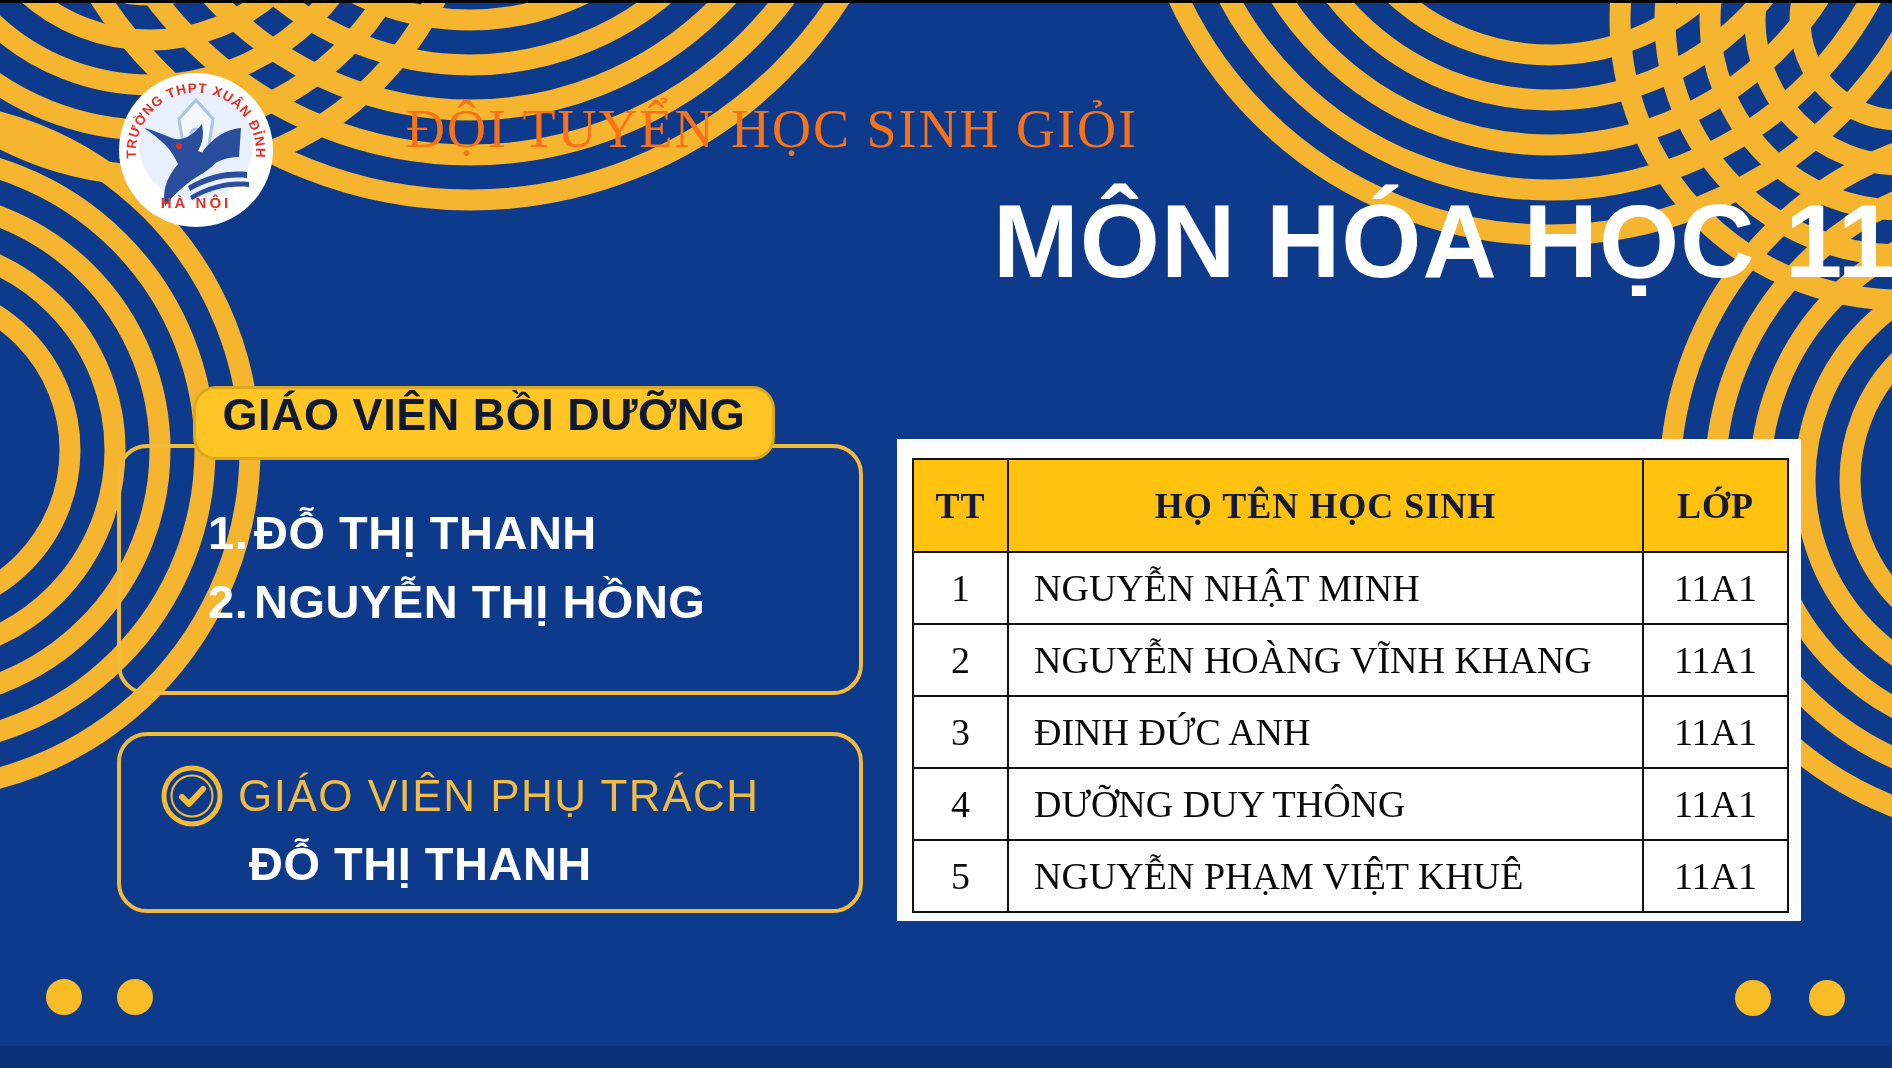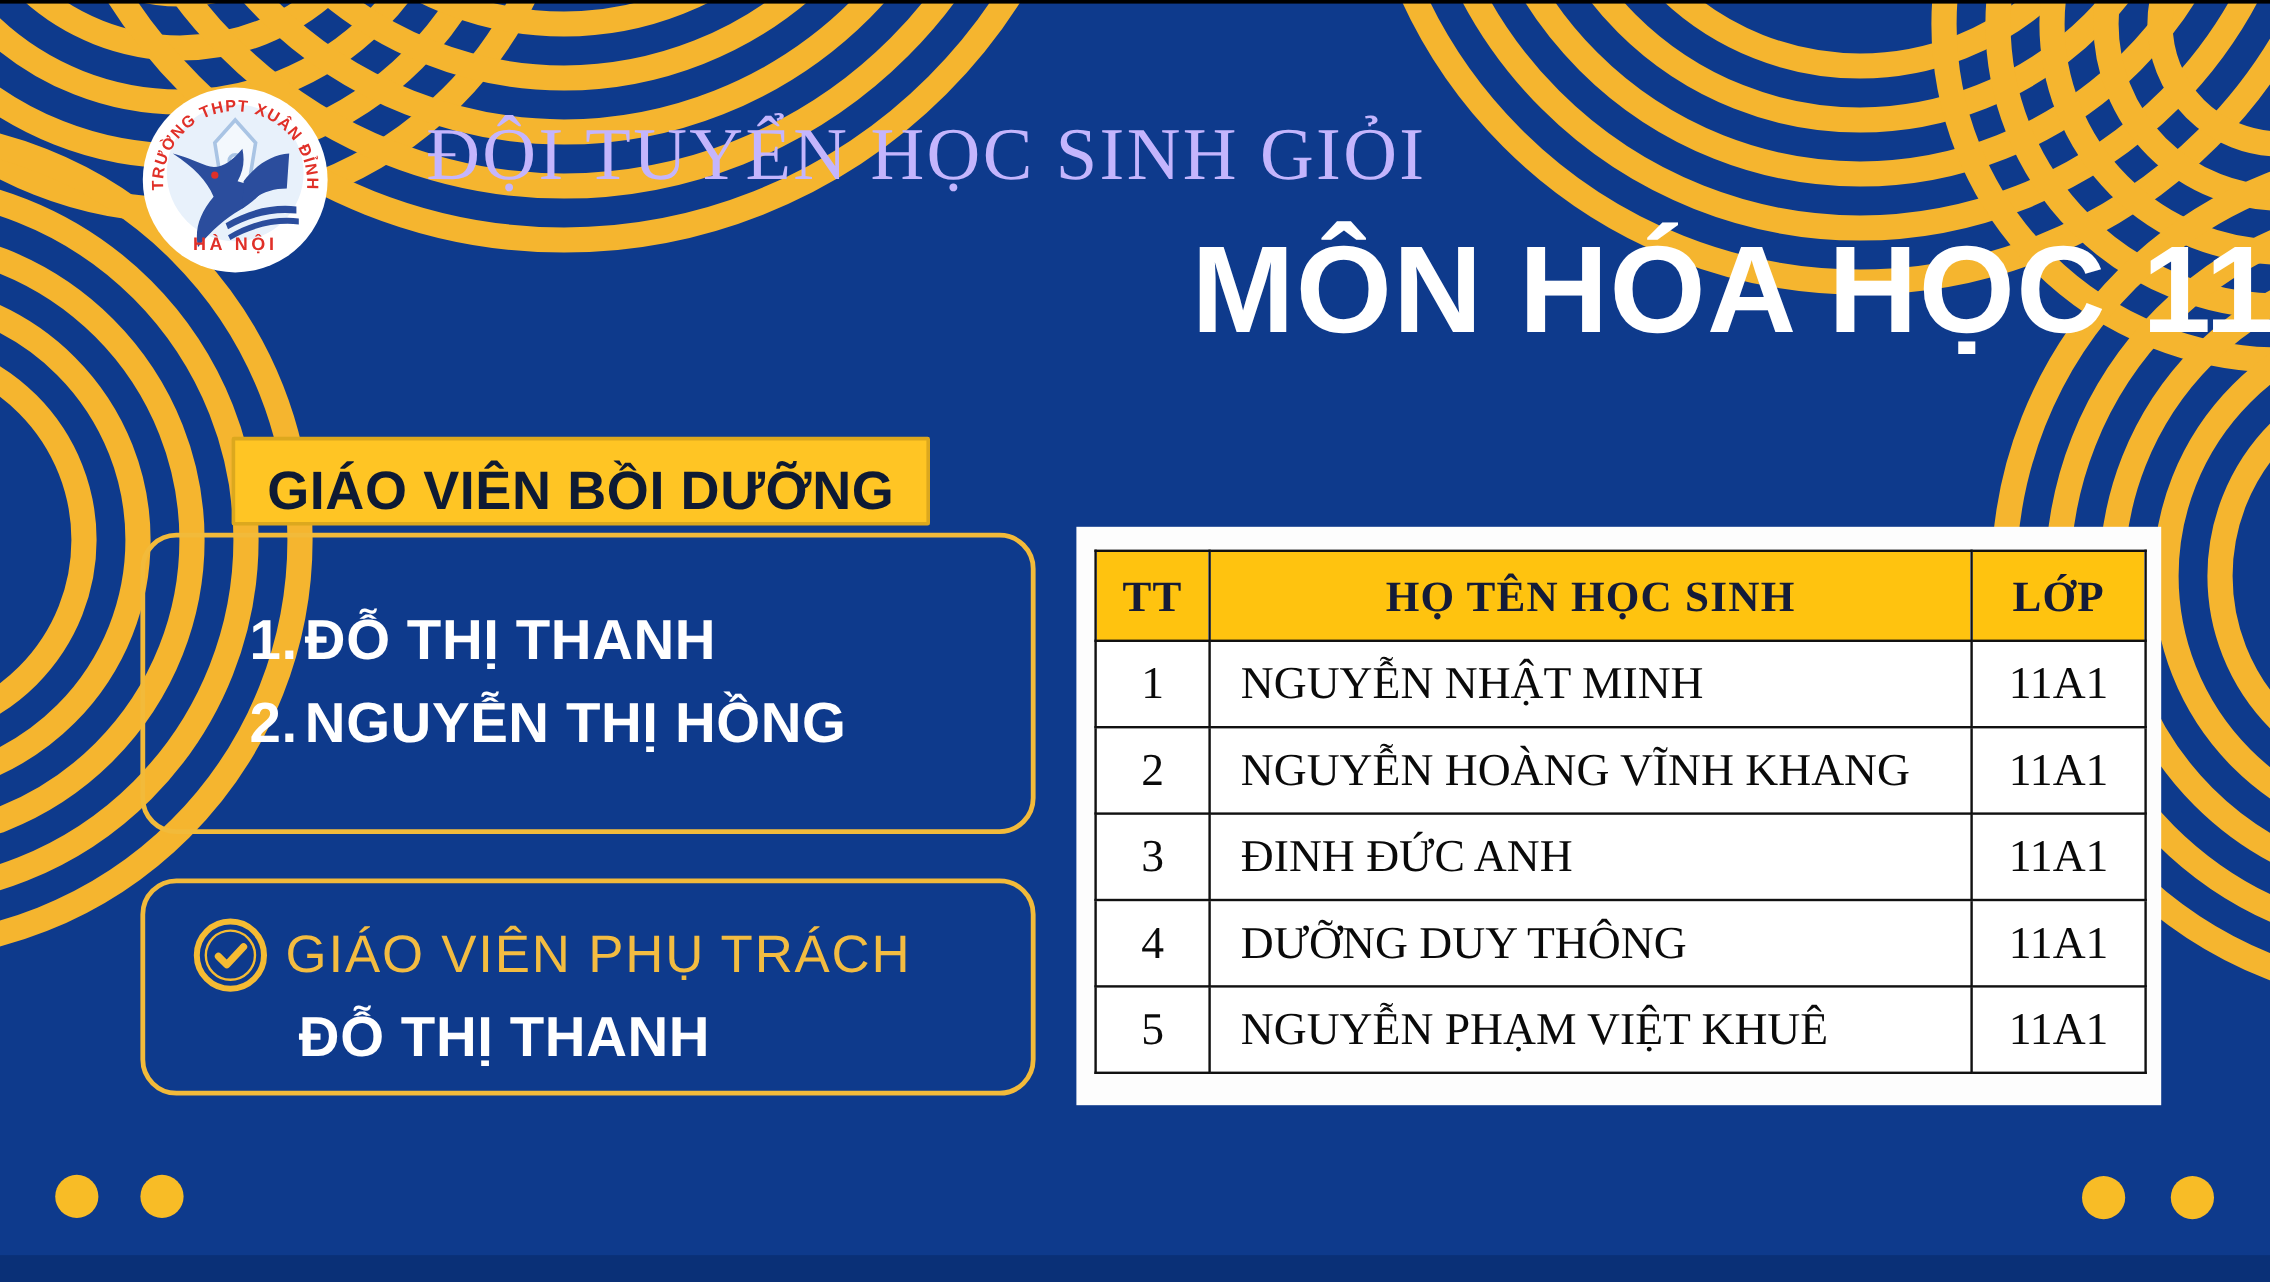--- a/index.html
+++ b/index.html
@@ -12,38 +12,38 @@
   #deco{position:absolute;left:0;top:0;width:1892px;height:1068px;z-index:0;}
   #top-edge{position:absolute;left:0;top:0;width:100%;height:3px;background:#000;z-index:40;}
   #bottom-band{position:absolute;left:0;top:1046px;width:100%;height:22px;background:#0a3077;z-index:1;}
   
   #logo{position:absolute;left:118px;top:72px;width:156px;height:156px;z-index:6;}
   
   #main-title{
     position:absolute;left:0;top:78px;width:1544px;height:102px;line-height:102px;
     text-align:center;z-index:5;
     font-family:"Liberation Serif","DejaVu Serif",serif;
-    font-size:62px;color:#c4b5fd;letter-spacing:2px;font-weight:400;
+    font-size:54px;color:#f97316;letter-spacing:2px;font-weight:400;
   }
   #sub-title{
     position:absolute;left:4px;top:184px;width:1892px;height:116px;line-height:116px;
     text-align:right;z-index:5;
     font-size:103px;font-weight:800;color:#ffffff;letter-spacing:1px;
   }
   
   .gold-box{
     position:absolute;border:4px solid #f2ba3a;border-radius:30px;z-index:3;
     background:transparent;box-sizing:border-box;
   }
   #coach-box{left:117px;top:444px;width:746px;height:251px;}
   #lead-box{left:117px;top:732px;width:746px;height:181px;}
   #coach-badge{
-    position:absolute;left:193px;top:364px;width:582px;height:74px;z-index:4;
-    background:#ffc524;border:3px solid #dca81e;border-radius:2px;box-sizing:border-box;
-    display:flex;align-items:flex-end;justify-content:center;
+    position:absolute;left:193px;top:386px;width:582px;height:74px;z-index:4;
+    background:#ffc524;border:3px solid #dca81e;border-radius:23px;box-sizing:border-box;
+    display:flex;align-items:flex-start;justify-content:center;
     font-size:45px;font-weight:800;color:#0e1a33;letter-spacing:.5px;
   }
   .teacher-row{
     position:absolute;left:208px;display:flex;align-items:flex-start;z-index:4;
     color:#fff;font-size:47px;font-weight:800;letter-spacing:.5px;line-height:60px;
   }
   .teacher-row .t-num{width:46px;flex:0 0 auto;}
   #lead-icon{position:absolute;left:160px;top:764px;width:64px;height:64px;z-index:4;}
   #lead-label{
     position:absolute;left:238px;top:770px;height:52px;line-height:52px;z-index:4;
@@ -54,21 +54,21 @@
     color:#ffffff;font-size:47px;font-weight:800;letter-spacing:.5px;
   }
   
   #table-panel{position:absolute;left:897px;top:439px;width:904px;height:482px;background:#fdfdfd;z-index:3;}
   #students{
     position:absolute;left:912px;top:458px;z-index:4;border-collapse:collapse;
     font-family:"Liberation Serif","DejaVu Serif",serif;table-layout:fixed;
   }
   #students th,#students td{border:2px solid #111;box-sizing:border-box;overflow:hidden;white-space:nowrap;}
   #students th{
-    height:75px;background:#ffc30f;color:#141b38;font-size:36px;font-weight:700;
+    height:93px;background:#ffc30f;color:#141b38;font-size:36px;font-weight:700;
     letter-spacing:1px;text-align:center;
   }
   #students td{height:72px;background:#fff;color:#0a0a0a;font-size:38px;font-weight:400;}
   #students td.c-num,#students td.c-class{text-align:center;}
   #students td.c-name{text-align:left;padding-left:25px;}
 </style>
 </head>
 <body>
 
 <div id="canvas">

